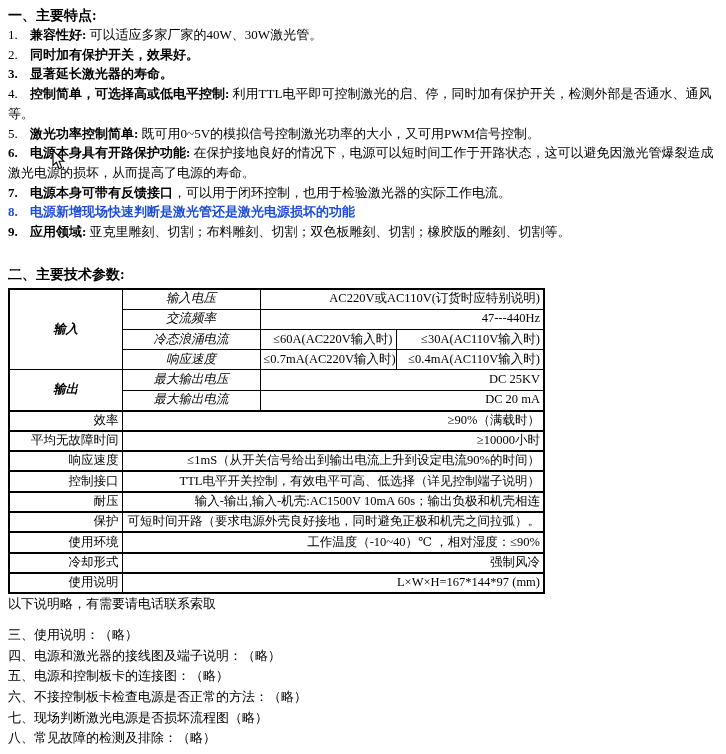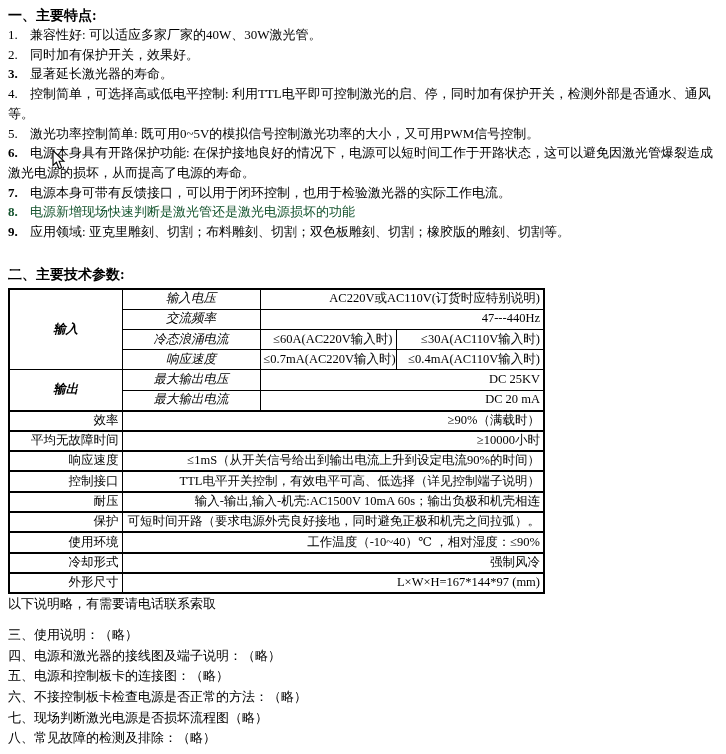--- a/index.html
+++ b/index.html
@@ -12,22 +12,22 @@
   .doc { padding:6px 8px 0 8px; }
 
   
   .sec-title { font-weight:bold; font-size:14px; line-height:19px; }
 
   
   .features { width:712px; }
   .feature { line-height:19.7px; font-size:13px; }
   .feature .num { display:inline-block; width:22px; }
   .feature .num.nb { font-weight:bold; }
-  .feature .lead { font-weight:normal; }
-  .feature.red, .feature.red .lead, .feature.red .num { color:#14532d; }
+  .feature .lead { font-weight:bold; }
+  .feature.red, .feature.red .lead, .feature.red .num { color:#1d4ed8; }
 
   
   .sec2-title { margin-top:23px; }
 
   
   table.specs {
     border-collapse:collapse; table-layout:fixed;
     width:535px; margin-top:4px;
     border:2px solid #000;
   }
@@ -134,21 +134,21 @@
     </tr>
     <tr class="simple">
       <td class="rowlabel">使用环境</td>
       <td class="val" colspan="3">工作温度（-10~40）℃ ，相对湿度：≤90%</td>
     </tr>
     <tr class="simple">
       <td class="rowlabel">冷却形式</td>
       <td class="val" colspan="3">强制风冷</td>
     </tr>
     <tr class="simple">
-      <td class="rowlabel">外形尺寸</td>
+      <td class="rowlabel">使用说明</td>
       <td class="val" colspan="3">L×W×H=167*144*97 (mm)</td>
     </tr>
   </tbody>
     </table>
 
   <div class="footer-note">以下说明略，有需要请电话联系索取</div>
 
   <div class="footer-items">
     <div class="footer-item">三、使用说明：（略）</div>
     <div class="footer-item">四、电源和激光器的接线图及端子说明：（略）</div>

